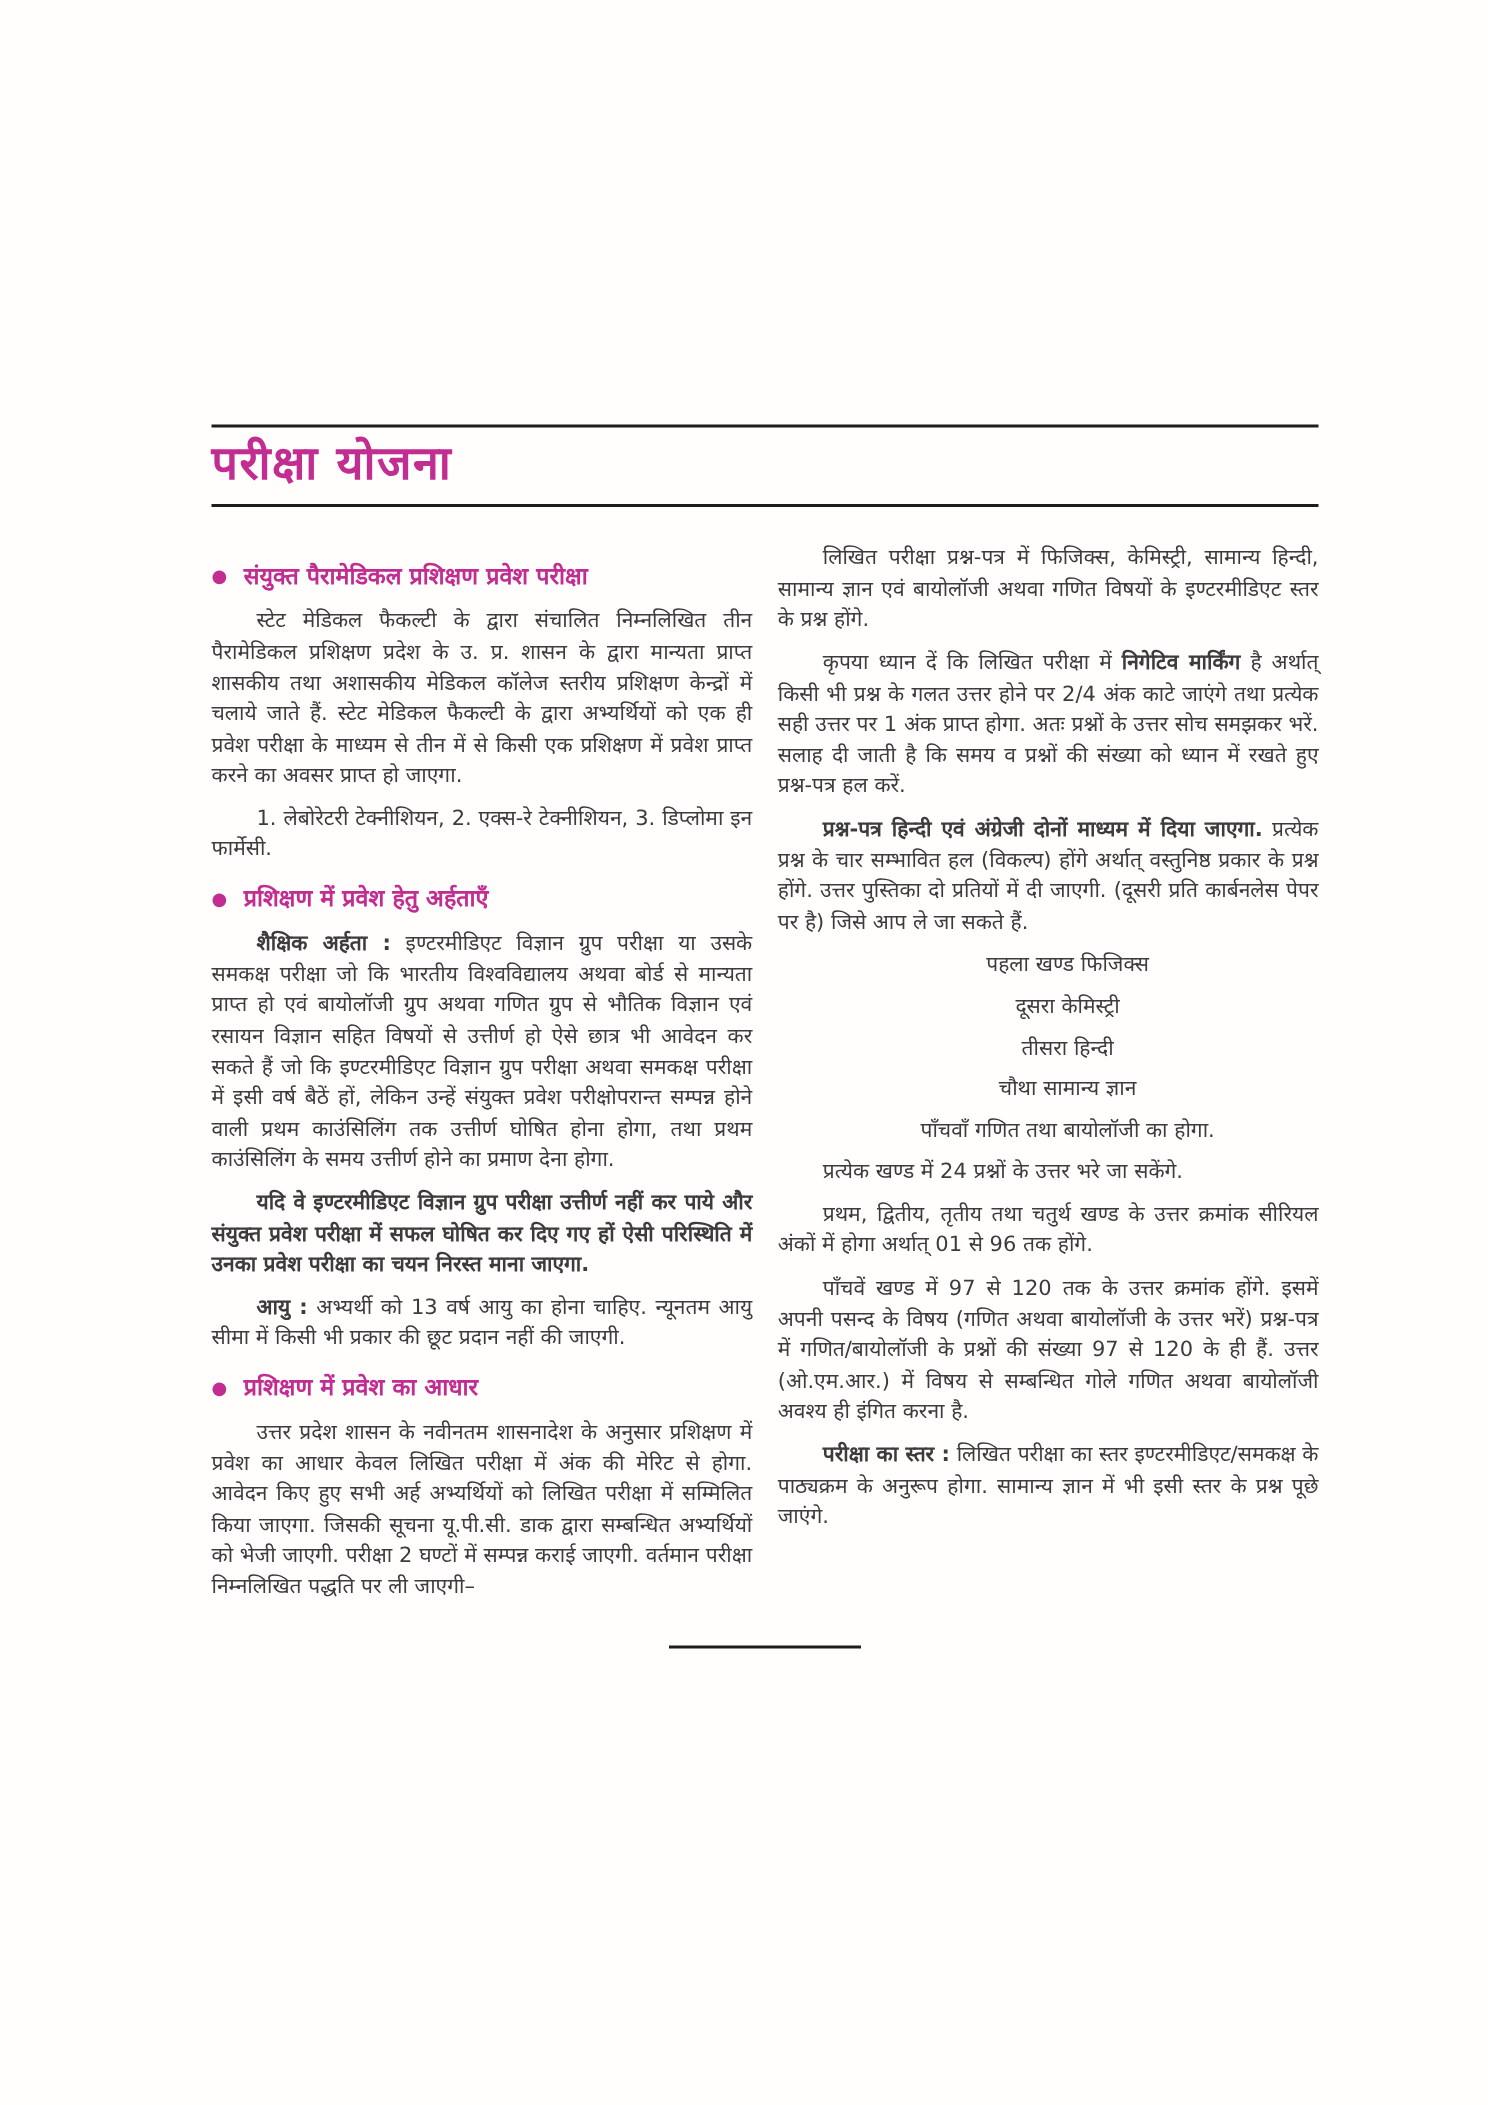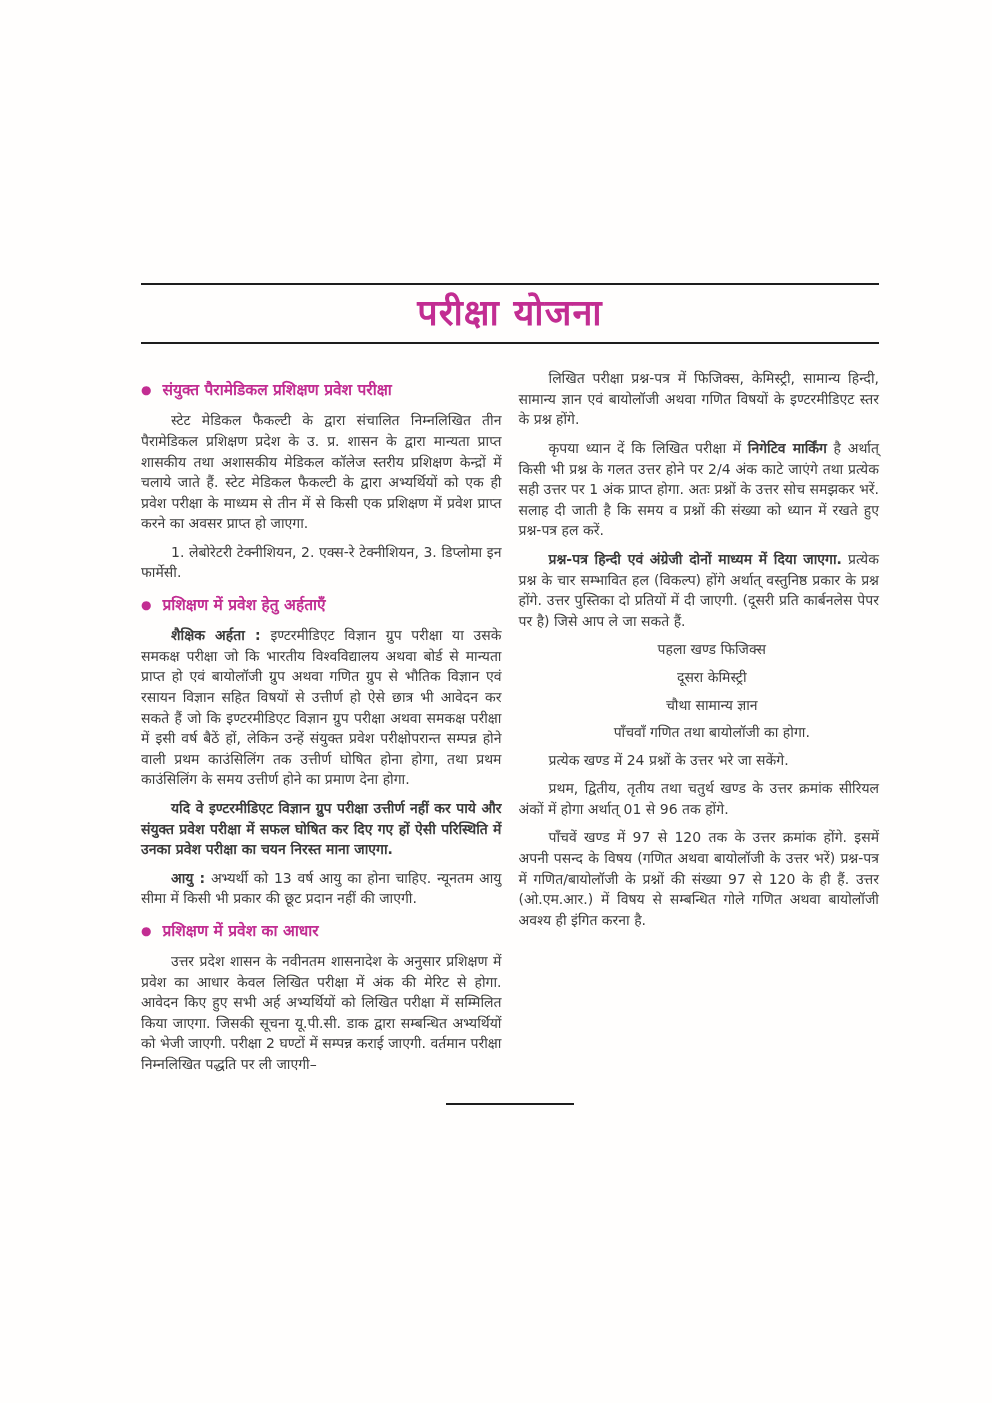--- a/index.html
+++ b/index.html
@@ -19,23 +19,22 @@
     top: 283px;
     width: 738px;
   }
   .rule {
     border: none;
     border-top: 2px solid #1d1d1d;
     margin: 0;
     height: 0;
   }
   .page-title {
-    text-align: center;
     color: #c22d92;
-    font-size: 36px;
+    font-size: 31px;
     font-weight: 700;
     letter-spacing: 1px;
     margin: 6px 0 8px 0;
     line-height: 1.2;
   }
   .columns {
     display: flex;
     gap: 17px;
     margin-top: 24px;
     font-size: 14px;
@@ -126,27 +125,29 @@
         <p class="ind">लिखित परीक्षा प्रश्न-पत्र में फिजिक्स, केमिस्ट्री, सामान्य हिन्दी, सामान्य ज्ञान एवं बायोलॉजी अथवा गणित विषयों के इण्टरमीडिएट स्तर के प्रश्न होंगे.</p>
 
         <p class="ind"><span>कृपया ध्यान दें कि लिखित परीक्षा में </span><span class="bold">निगेटिव मार्किंग</span><span> है अर्थात् किसी भी प्रश्न के गलत उत्तर होने पर 2/4 अंक काटे जाएंगे तथा प्रत्येक सही उत्तर पर 1 अंक प्राप्त होगा. अतः प्रश्नों के उत्तर सोच समझकर भरें. सलाह दी जाती है कि समय व प्रश्नों की संख्या को ध्यान में रखते हुए प्रश्न-पत्र हल करें.</span></p>
 
         <p class="ind"><span class="lead">प्रश्न-पत्र हिन्दी एवं अंग्रेजी दोनों माध्यम में दिया जाएगा.</span><span> प्रत्येक प्रश्न के चार सम्भावित हल (विकल्प) होंगे अर्थात् वस्तुनिष्ठ प्रकार के प्रश्न होंगे. उत्तर पुस्तिका दो प्रतियों में दी जाएगी. (दूसरी प्रति कार्बनलेस पेपर पर है) जिसे आप ले जा सकते हैं.</span></p>
 
 
         <div class="kh-list">
           <p>पहला खण्ड फिजिक्स</p>
           <p>दूसरा केमिस्ट्री</p>
+          <p>तीसरा हिन्दी</p>
           <p>चौथा सामान्य ज्ञान</p>
           <p>पाँचवाँ गणित तथा बायोलॉजी का होगा.</p>
         </div>
 
         <p class="ind">प्रत्येक खण्ड में 24 प्रश्नों के उत्तर भरे जा सकेंगे.</p>
         <p class="ind">प्रथम, द्वितीय, तृतीय तथा चतुर्थ खण्ड के उत्तर क्रमांक सीरियल अंकों में होगा अर्थात् 01 से 96 तक होंगे.</p>
         <p class="ind">पाँचवें खण्ड में 97 से 120 तक के उत्तर क्रमांक होंगे. इसमें अपनी पसन्द के विषय (गणित अथवा बायोलॉजी के उत्तर भरें) प्रश्न-पत्र में गणित/बायोलॉजी के प्रश्नों की संख्या 97 से 120 के ही हैं. उत्तर (ओ.एम.आर.) में विषय से सम्बन्धित गोले गणित अथवा बायोलॉजी अवश्य ही इंगित करना है.</p>
 
+        <p class="ind"><span class="lead">परीक्षा का स्तर :</span><span> लिखित परीक्षा का स्तर इण्टरमीडिएट/समकक्ष के पाठ्यक्रम के अनुरूप होगा. सामान्य ज्ञान में भी इसी स्तर के प्रश्न पूछे जाएंगे.</span></p>
 
       </div>
     </div>
 
     <div class="footer-rule"></div>
   </div>
 </div>
 
 </body></html>

